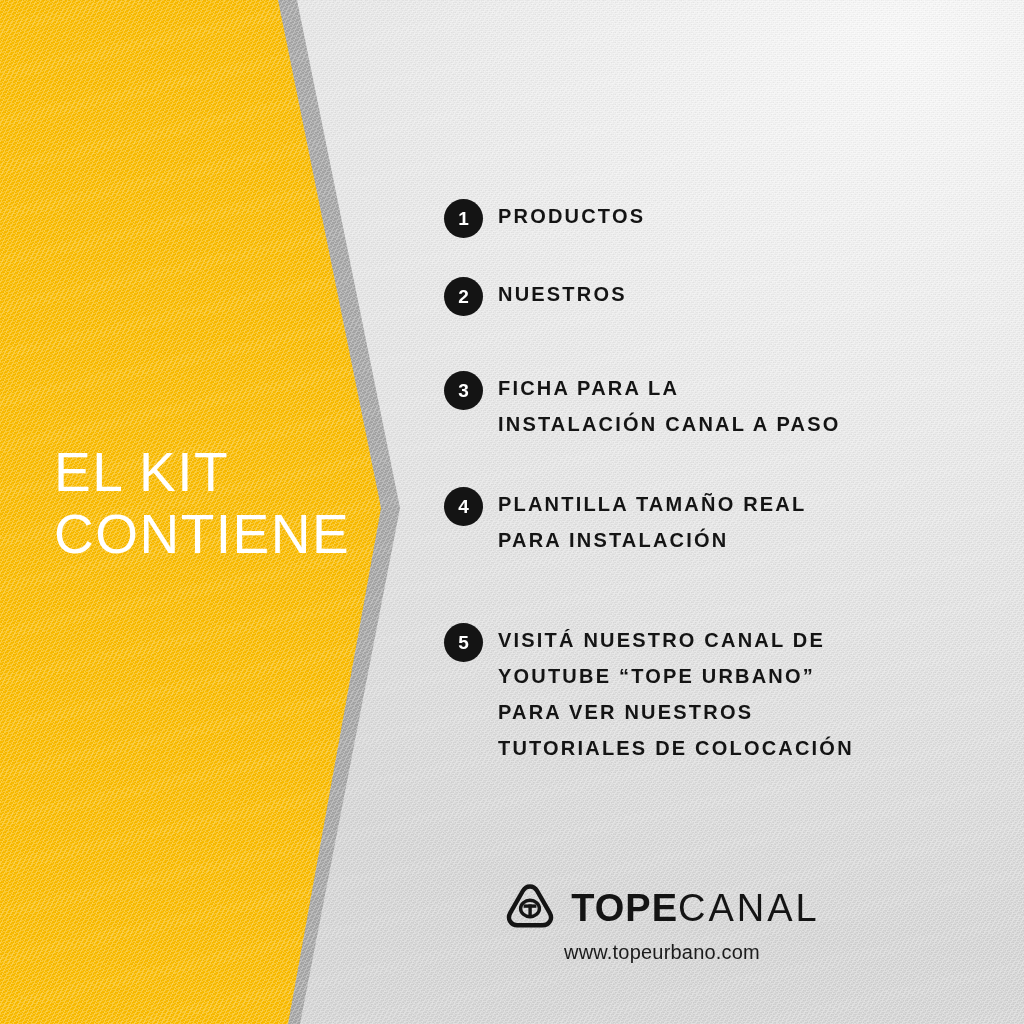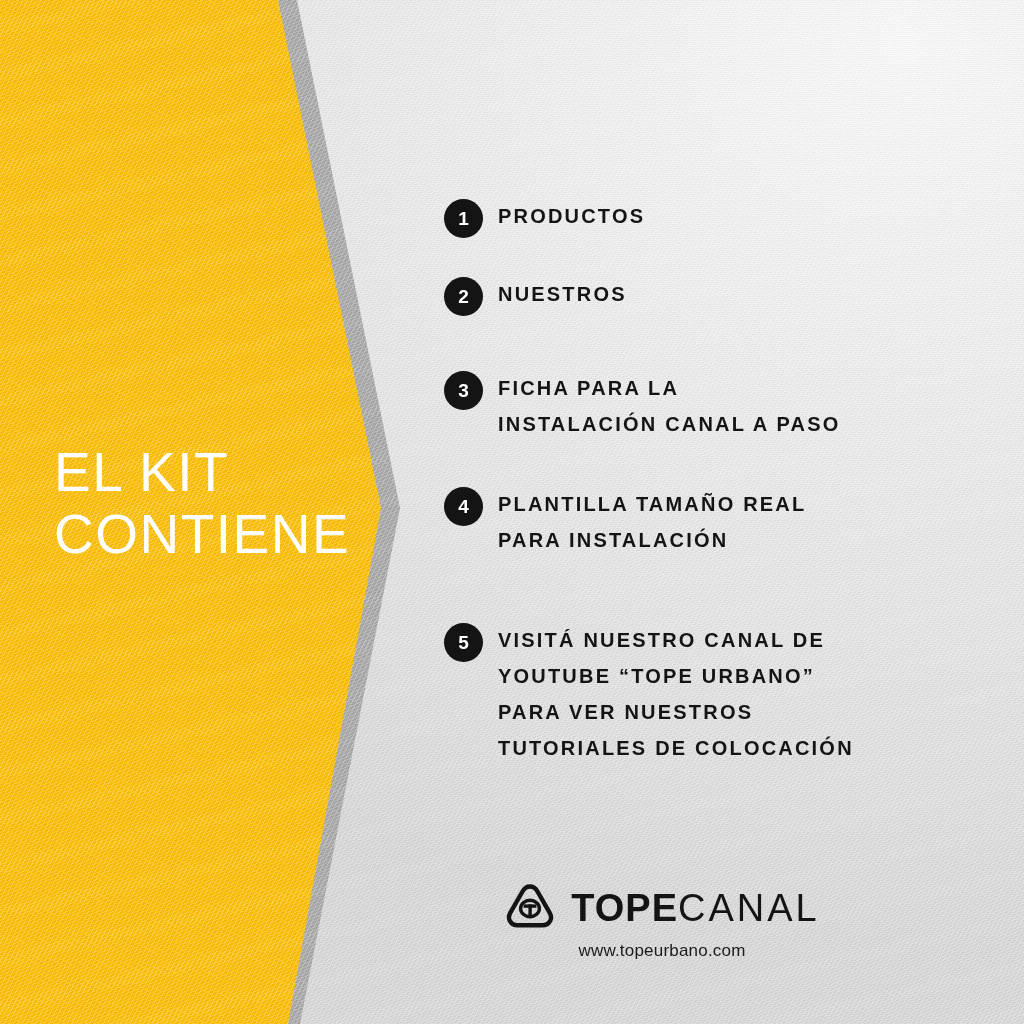--- a/index.html
+++ b/index.html
@@ -131,21 +131,21 @@
     line-height:40px;
     letter-spacing:1px;
     color:#141414;
     display:flex;
     align-items:baseline;
   }
   .wm-bold{ font-weight:700; letter-spacing:1px; }
   .wm-light{ font-weight:400; letter-spacing:3px; }
   .site{
     margin-top:7px;
-    font-size:17px;
+    font-size:20px;
     letter-spacing:.2px;
     color:#1b1b1b;
     font-weight:400;
   }
 </style>
 </head>
 <body>
 
 <div class="poster">
 

